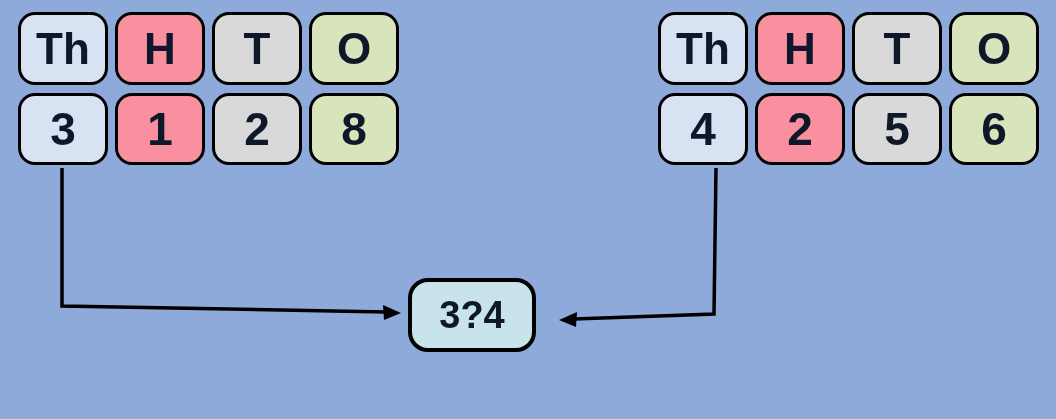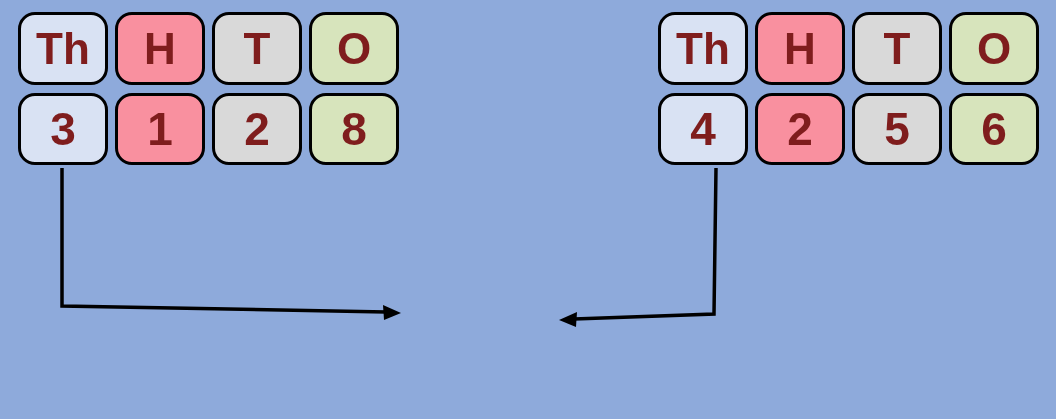--- a/index.html
+++ b/index.html
@@ -5,21 +5,21 @@
   * { box-sizing: border-box; margin: 0; padding: 0; }
   html, body { background: #6b8cc4; }
   .canvas {
     position: relative;
     width: 1056px;
     height: 419px;
     background: var(--background, #8EAADB);
     overflow: hidden;
     font-family: "Liberation Sans", sans-serif;
     font-weight: bold;
-    color: #7f1d1d;
+    color: #0f172a;
   }
   .pv-group {
     position: absolute;
     top: 12px;
     display: grid;
     grid-template-columns: repeat(4, 90px);
     grid-template-rows: 73px 72px;
     gap: 8px 7px;
   }
   .pv-group.left  { left: 18px; }
@@ -81,20 +81,21 @@
     <div class="cell c-th">Th</div>
     <div class="cell c-h">H</div>
     <div class="cell c-t">T</div>
     <div class="cell c-o">O</div>
     <div class="cell digit c-th">4</div>
     <div class="cell digit c-h">2</div>
     <div class="cell digit c-t">5</div>
     <div class="cell digit c-o">6</div>
   </div>
 
+  <div class="compare-box">3?4</div>
 
   <svg class="arrows" viewBox="0 0 1056 419" aria-hidden="true">
     <g stroke="#000" stroke-width="3.5" fill="none">
       <polyline points="62,168 62,306 386,312"></polyline>
       <polygon points="401,313 383,305 384,320" fill="#000" stroke="none"></polygon>
     </g>
     <g stroke="#000" stroke-width="3.5" fill="none">
       <polyline points="716,168 714,314 574,319"></polyline>
       <polygon points="559,320 577,312 576,327" fill="#000" stroke="none"></polygon>
     </g>

